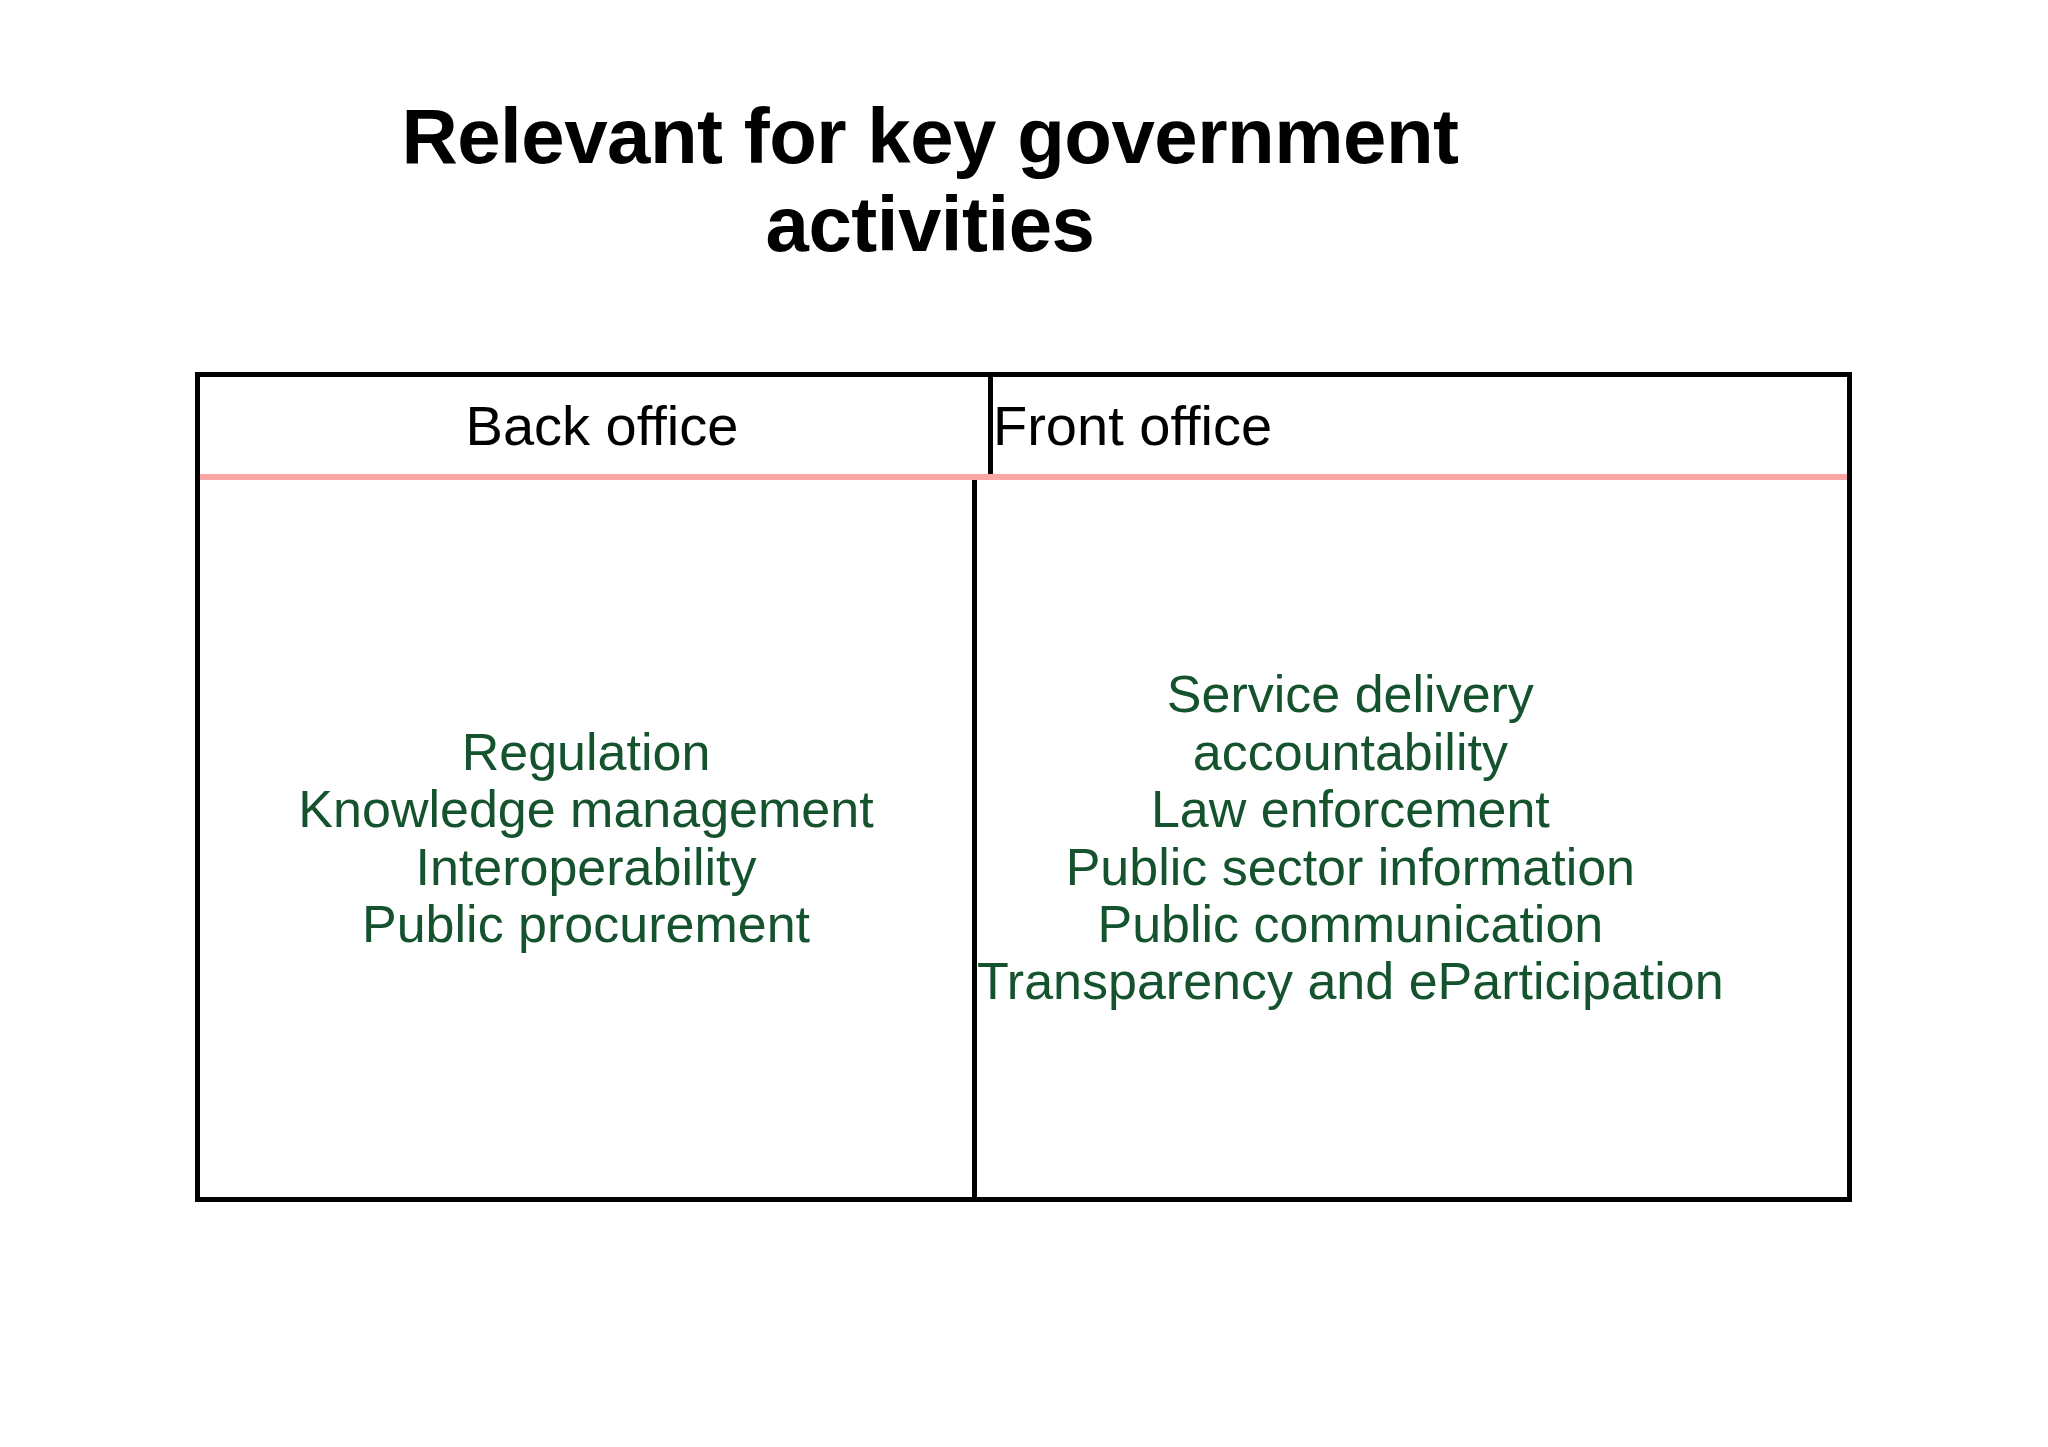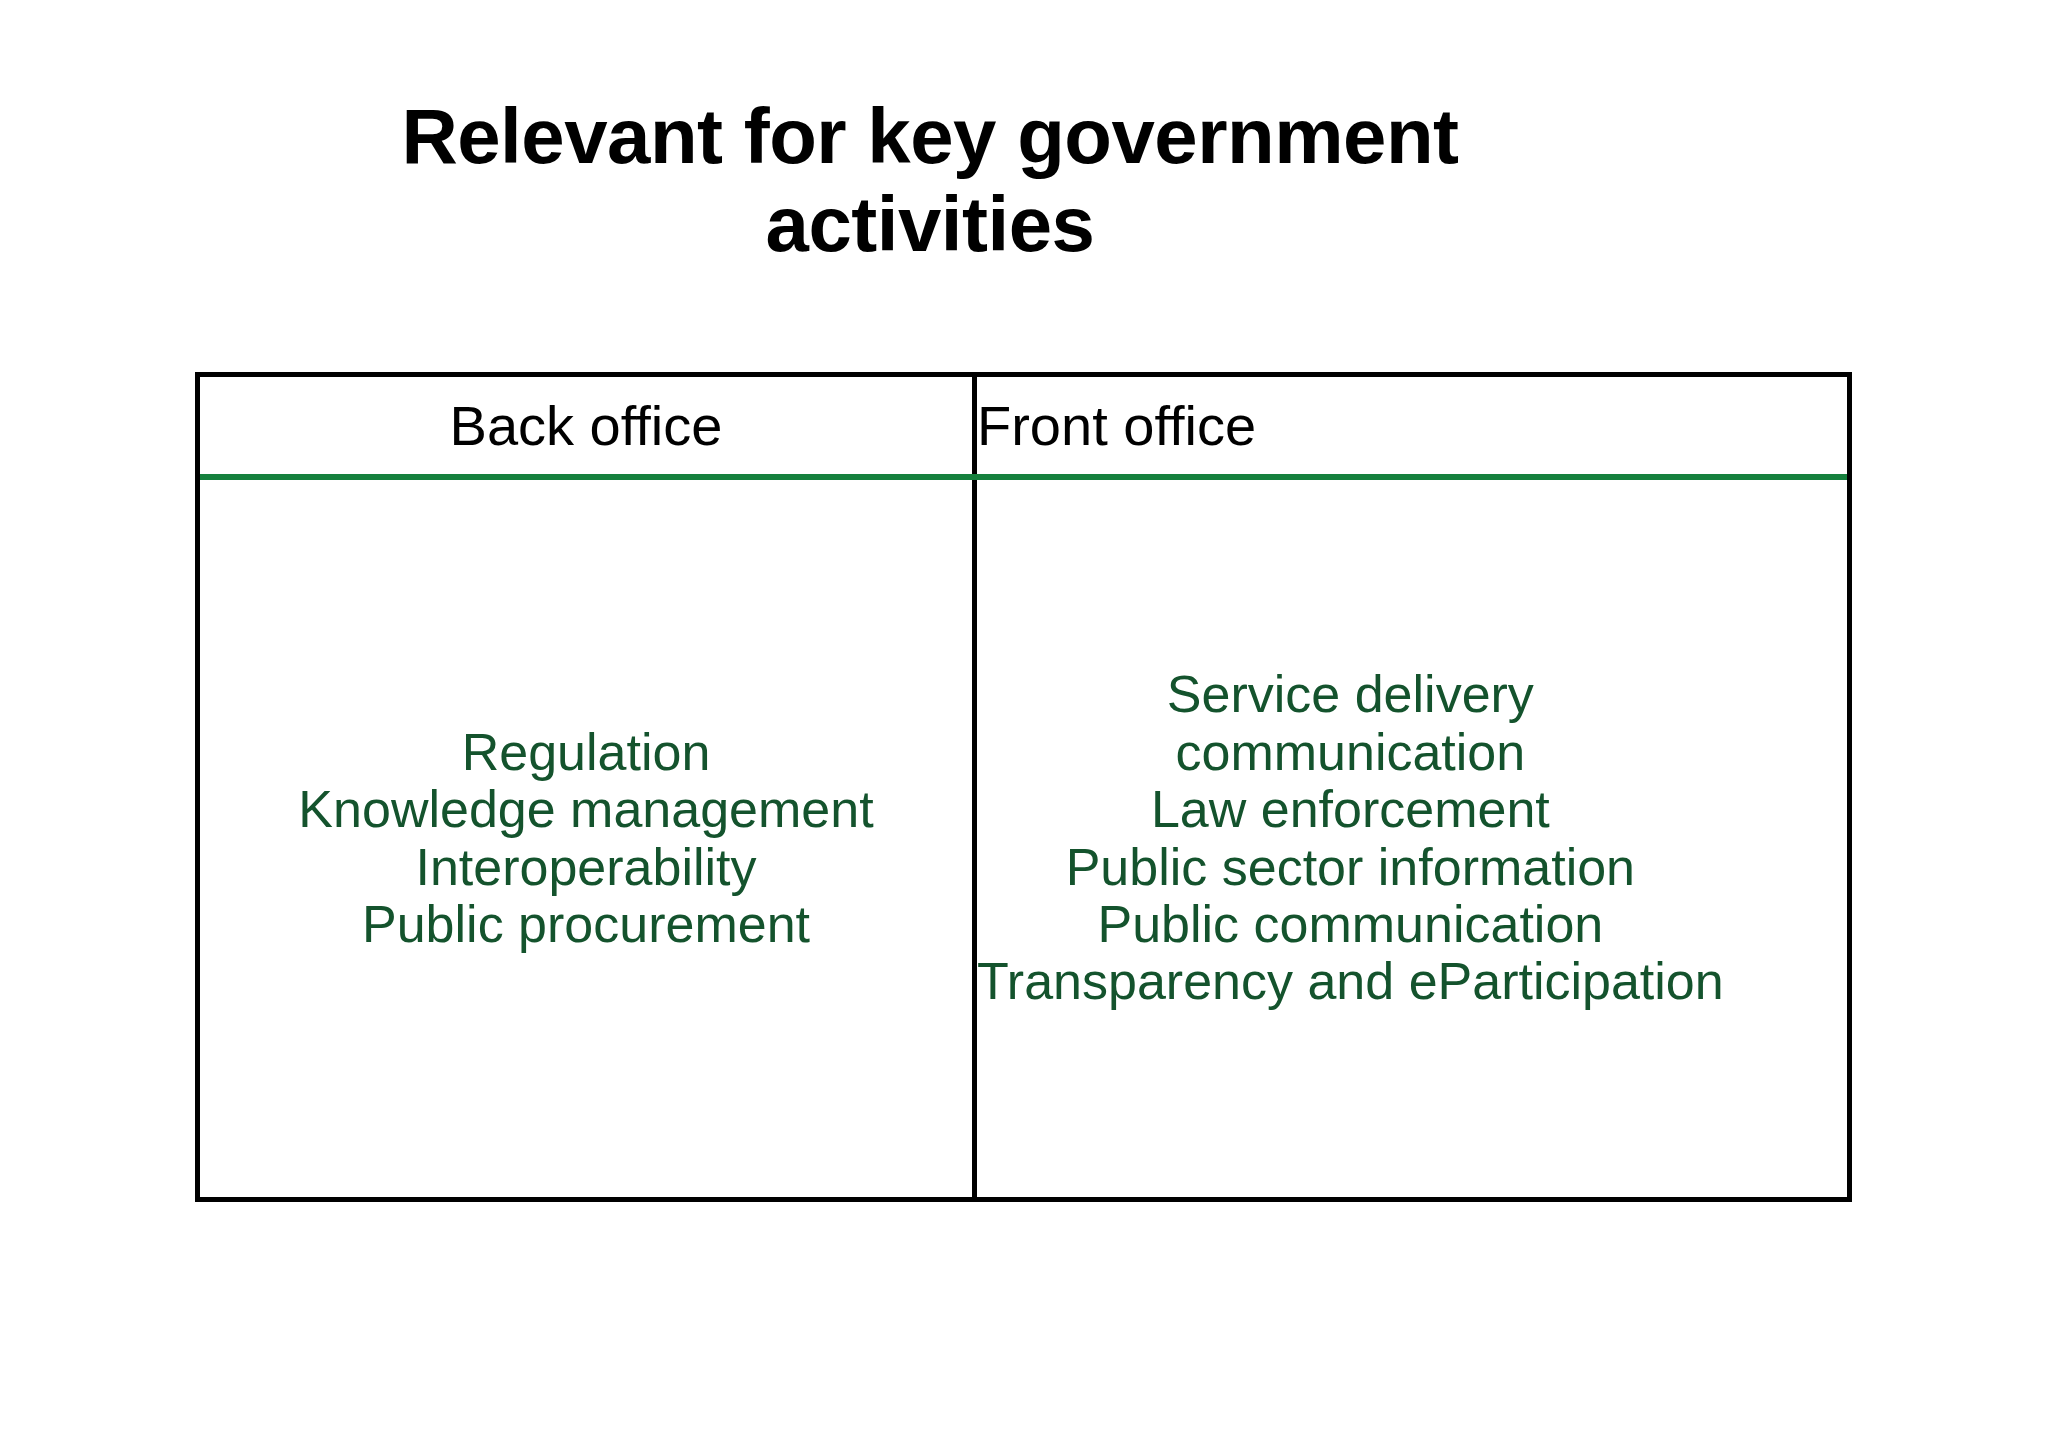--- a/index.html
+++ b/index.html
@@ -45,21 +45,22 @@
     border: 5px solid #000000;
     border-collapse: collapse;
     display: flex;
     flex-direction: column;
     background: #ffffff;
   }
   .table-header-row {
     display: flex;
     height: 97px;
     flex: 0 0 97px;
-    border-bottom: 6px solid #15803d;
+    border-bottom: 6px solid #fca5a5;
+    padding-left: 16px;
   }
   .table-body-row {
     display: flex;
     flex: 1 1 auto;
     min-height: 0;
   }
   .col-left {
     flex: 0 0 777px;
     width: 777px;
     border-right: 5px solid #000000;
@@ -127,21 +128,21 @@
       <ul class="cell-list">
         <li>Regulation</li>
         <li>Knowledge management</li>
         <li>Interoperability</li>
         <li>Public procurement</li>
       </ul>
     </div>
     <div class="col-right">
       <ul class="cell-list">
         <li>Service delivery</li>
-        <li>communication</li>
+        <li>accountability</li>
         <li>Law enforcement</li>
         <li>Public sector information</li>
         <li>Public communication</li>
         <li>Transparency and eParticipation</li>
       </ul>
     </div>
   </div>
 
 </div>
 

